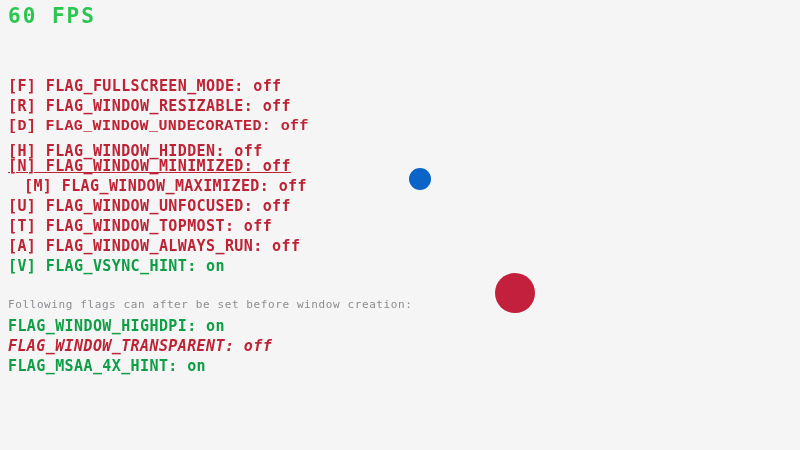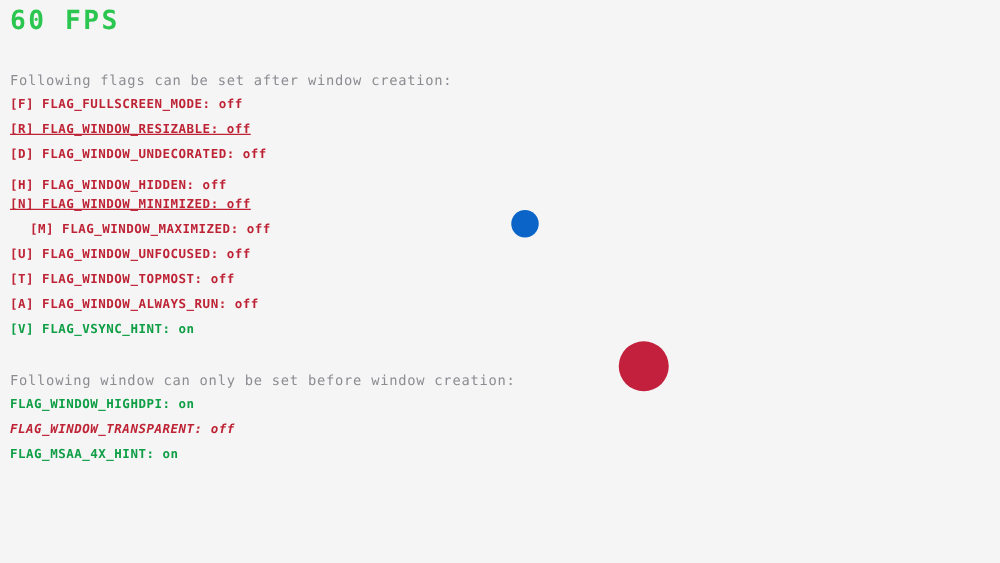--- a/index.html
+++ b/index.html
@@ -51,21 +51,21 @@
     font-size: 11px;
     color: #8c8c92;
     letter-spacing: 0.6px;
     font-weight: normal;
   }
   #header-after  { top: 59px; }
   #header-before { top: 299px; }
 
   .flag-line {
     left: 8px;
-    font-size: 10px;
+    font-size: 15px;
     letter-spacing: 0.4px;
   }
   .flag-off { color: #be2335; }
   .flag-on  { color: #0e9e45; }
 
   
   .circle {
     position: absolute;
     border-radius: 50%;
   }
@@ -85,36 +85,35 @@
   }
 </style>
 </head>
 <body>
 
 <div id="app" style="background: rgb(245, 245, 245);">
 
   <div class="txt" id="fps-counter">60 FPS</div>
 
 
-  <div class="txt section-header" id="header-after">Following flags can be set after window creation:</div>
 
   <div id="flags-after">
       <div class="txt flag-line flag-off" style="top: 79px; color: rgb(190, 35, 53);">[F] FLAG_FULLSCREEN_MODE: off</div>
-      <div class="txt flag-line flag-off" style="top: 99px; color: rgb(190, 35, 53); text-decoration: underline;">[R] FLAG_WINDOW_RESIZABLE: off</div>
-      <div class="txt flag-line flag-off" style="top: 119px; color: rgb(190, 35, 53);">[D] FLAG_WINDOW_UNDECORATED: off</div>
+      <div class="txt flag-line flag-off" style="top: 99px; color: rgb(190, 35, 53);">[R] FLAG_WINDOW_RESIZABLE: off</div>
+      <div class="txt flag-line flag-off" style="top: 119px; color: rgb(190, 35, 53); font-family: Liberation Mono, monospace;">[D] FLAG_WINDOW_UNDECORATED: off</div>
       <div class="txt flag-line flag-off" style="top: 144px; color: rgb(190, 35, 53);">[H] FLAG_WINDOW_HIDDEN: off</div>
       <div class="txt flag-line flag-off" style="top: 159px; color: rgb(190, 35, 53); text-decoration: underline;">[N] FLAG_WINDOW_MINIMIZED: off</div>
       <div class="txt flag-line flag-off" style="top: 179px; color: rgb(190, 35, 53); margin-left: 16px;">[M] FLAG_WINDOW_MAXIMIZED: off</div>
       <div class="txt flag-line flag-off" style="top: 199px; color: rgb(190, 35, 53);">[U] FLAG_WINDOW_UNFOCUSED: off</div>
       <div class="txt flag-line flag-off" style="top: 219px; color: rgb(190, 35, 53);">[T] FLAG_WINDOW_TOPMOST: off</div>
       <div class="txt flag-line flag-off" style="top: 239px; color: rgb(190, 35, 53);">[A] FLAG_WINDOW_ALWAYS_RUN: off</div>
       <div class="txt flag-line flag-on" style="top: 259px; color: rgb(14, 158, 69);">[V] FLAG_VSYNC_HINT: on</div>
     </div>
 
-  <div class="txt section-header" id="header-before">Following window can only be set before window creation:</div>
+  <div class="txt section-header" id="header-before">Following flags can after be set before window creation:</div>
 
   <div id="flags-before">
       <div class="txt flag-line flag-on" style="top: 319px; color: rgb(14, 158, 69);">FLAG_WINDOW_HIGHDPI: on</div>
       <div class="txt flag-line flag-off" style="top: 339px; color: rgb(190, 35, 53); font-style: italic;">FLAG_WINDOW_TRANSPARENT: off</div>
       <div class="txt flag-line flag-on" style="top: 359px; color: rgb(14, 158, 69);">FLAG_MSAA_4X_HINT: on</div>
     </div>
 
   <div class="circle" id="circle-blue" style="left: 409px; top: 168px; width: 22px; height: 22px; background: rgb(11, 100, 200);"></div>
   <div class="circle" id="circle-red" style="left: 495px; top: 273px; width: 40px; height: 40px; background: rgb(194, 32, 60);"></div>
 

